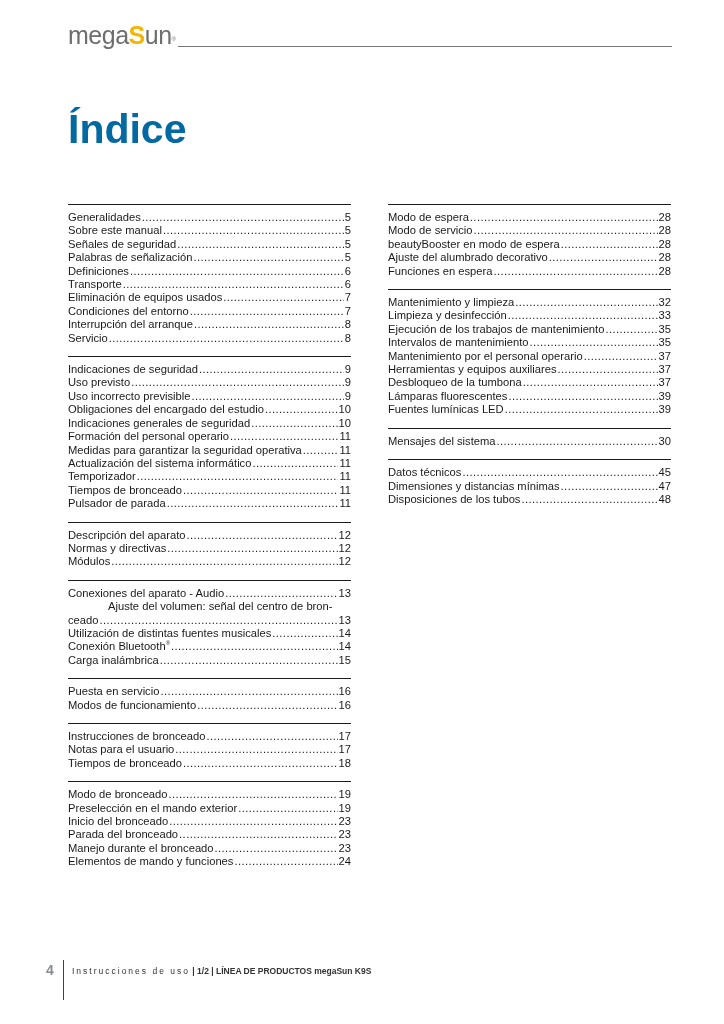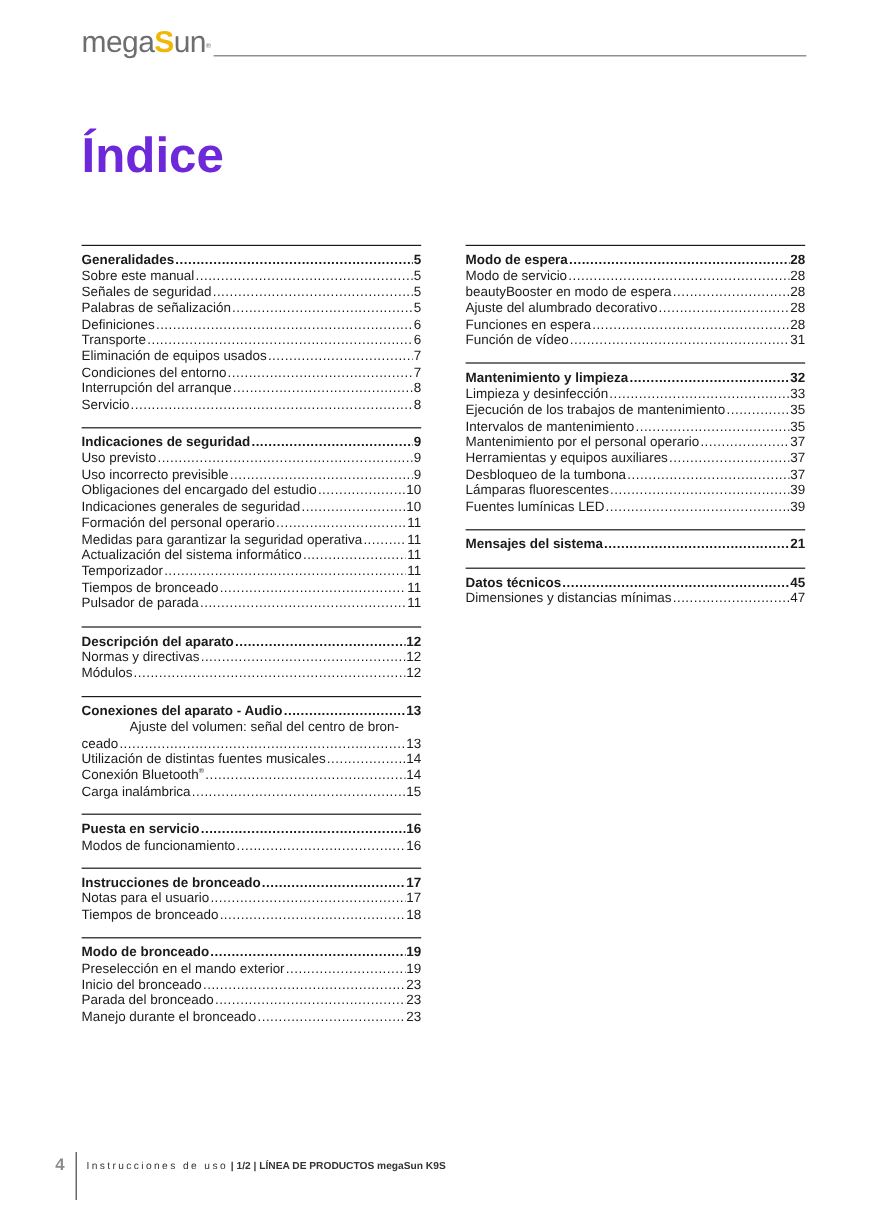--- a/index.html
+++ b/index.html
@@ -51,21 +51,21 @@
       top: 26px;
       height: 1px;
       background: #777777;
     }
     .page-title {
       position: absolute;
       left: 68px;
       top: 104px;
       font-size: 41px;
       font-weight: bold;
-      color: #6d28d9;
+      color: #0369a1;
       margin: 0;
       line-height: 50px;
     }
     .col {
       position: absolute;
       top: 204px;
       width: 283px;
     }
     .col.left { left: 68px; }
     .col.right { left: 388px; }
@@ -77,21 +77,21 @@
     .entry {
       display: flex;
       align-items: baseline;
       font-size: 11.2px;
       line-height: 13.4px;
       white-space: nowrap;
       overflow: hidden;
       cursor: pointer;
     }
     .entry.main {
-      font-weight: bold;
+      font-weight: normal;
     }
     .entry .label {
       flex: 0 0 auto;
     }
     .entry .dots {
       flex: 1 1 auto;
       overflow: hidden;
       margin: 0 1px;
       letter-spacing: 0.4px;
     }
@@ -361,20 +361,25 @@
       <div class="entry">
         <span class="label"><span>Parada del bronceado</span></span>
         <span class="dots"></span>
         <span class="page">23</span>
       </div>
       <div class="entry">
         <span class="label"><span>Manejo durante el bronceado</span></span>
         <span class="dots"></span>
         <span class="page">23</span>
       </div>
+      <div class="entry">
+        <span class="label"><span>Elementos de mando y funciones</span></span>
+        <span class="dots"></span>
+        <span class="page">24</span>
+      </div>
     </div>
   </div>
 <div class="col right" id="col-right">
     <div class="section">
       <div class="entry main">
         <span class="label"><span>Modo de espera</span></span>
         <span class="dots"></span>
         <span class="page">28</span>
       </div>
       <div class="entry">
@@ -390,25 +395,20 @@
       <div class="entry">
         <span class="label"><span>Ajuste del alumbrado decorativo</span></span>
         <span class="dots"></span>
         <span class="page">28</span>
       </div>
       <div class="entry">
         <span class="label"><span>Funciones en espera</span></span>
         <span class="dots"></span>
         <span class="page">28</span>
       </div>
-      <div class="entry">
-        <span class="label"><span>Función de vídeo</span></span>
-        <span class="dots"></span>
-        <span class="page">31</span>
-      </div>
     </div>
     <div class="section">
       <div class="entry main">
         <span class="label"><span>Mantenimiento y limpieza</span></span>
         <span class="dots"></span>
         <span class="page">32</span>
       </div>
       <div class="entry">
         <span class="label"><span>Limpieza y desinfección</span></span>
         <span class="dots"></span>
@@ -447,33 +447,38 @@
       <div class="entry">
         <span class="label"><span>Fuentes lumínicas LED</span></span>
         <span class="dots"></span>
         <span class="page">39</span>
       </div>
     </div>
     <div class="section">
       <div class="entry main">
         <span class="label"><span>Mensajes del sistema</span></span>
         <span class="dots"></span>
-        <span class="page">21</span>
+        <span class="page">30</span>
       </div>
     </div>
     <div class="section">
       <div class="entry main">
         <span class="label"><span>Datos técnicos</span></span>
         <span class="dots"></span>
         <span class="page">45</span>
       </div>
       <div class="entry">
         <span class="label"><span>Dimensiones y distancias mínimas</span></span>
         <span class="dots"></span>
         <span class="page">47</span>
+      </div>
+      <div class="entry">
+        <span class="label"><span>Disposiciones de los tubos</span></span>
+        <span class="dots"></span>
+        <span class="page">48</span>
       </div>
     </div>
   </div>
 
 <div class="footer">
   <div class="page-num">4</div>
   <div class="vrule"></div>
   <div class="doc-info"><span class="spaced">Instrucciones de uso</span><span class="bold"> | </span><span class="bold">1/2</span><span class="bold"> | </span><span class="bold">LÍNEA DE PRODUCTOS  megaSun K9S</span></div>
 </div>
 

